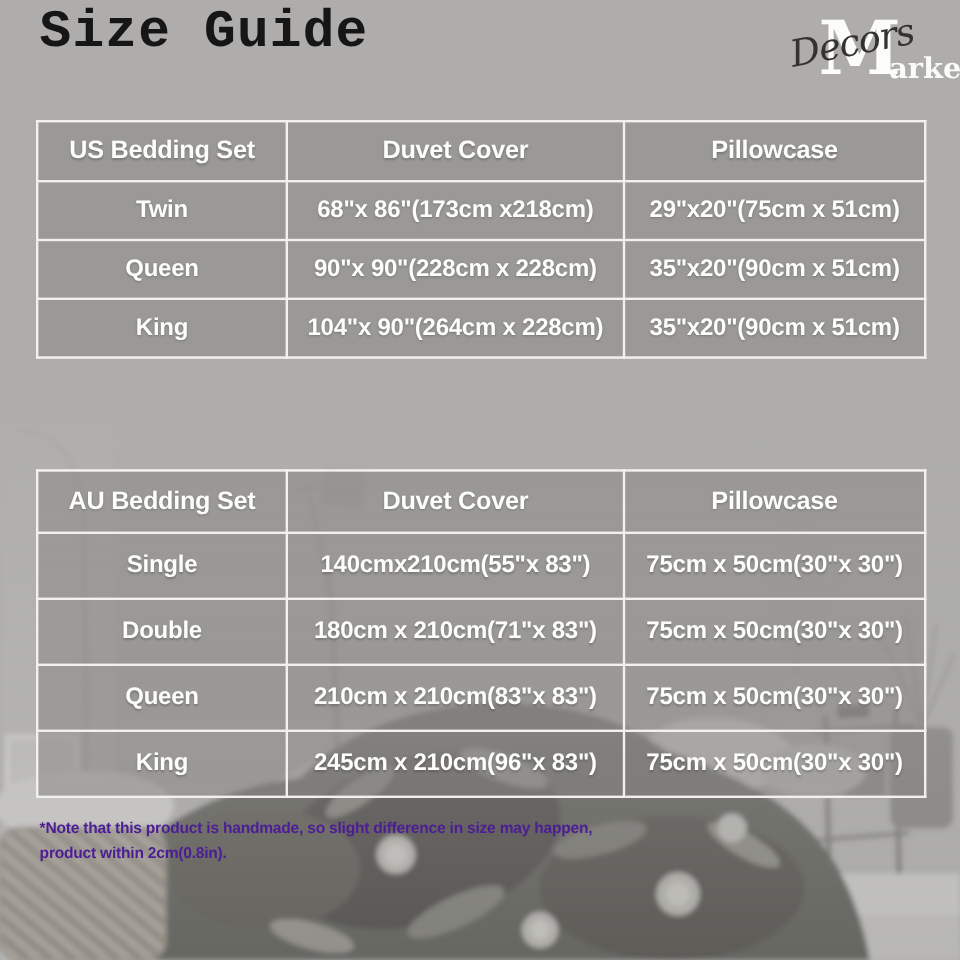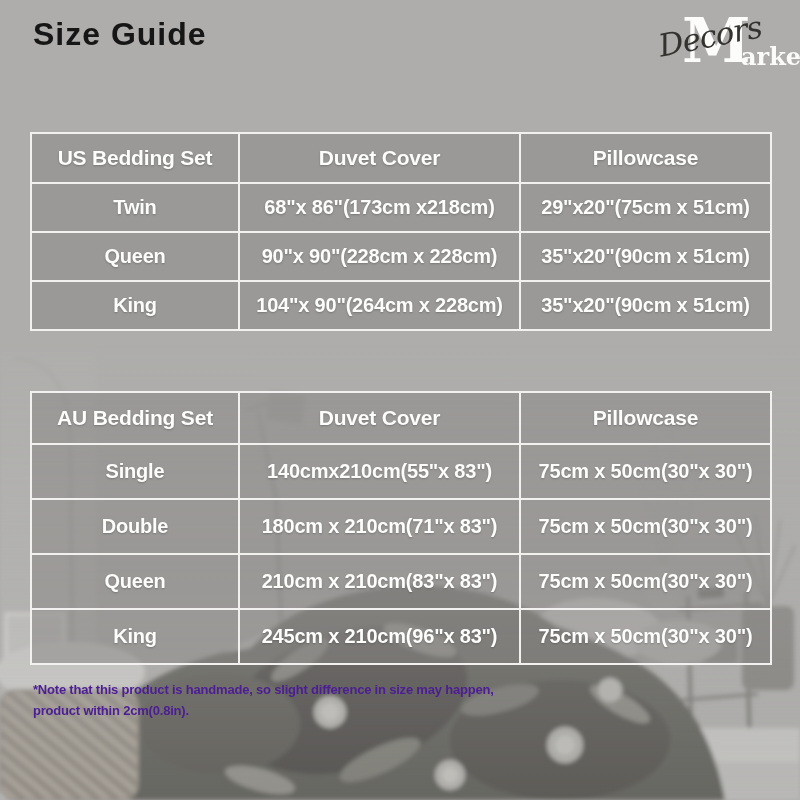--- a/index.html
+++ b/index.html
@@ -4,23 +4,23 @@
 <style>
   html,body { margin:0; padding:0; }
   body {
     width:800px; height:800px; position:relative; overflow:hidden;
     background:#aeadab;
     font-family:"Liberation Sans", sans-serif;
   }
   .bg-svg { position:absolute; left:0; top:0; width:800px; height:800px; }
 
   .page-title {
-    position:absolute; left:33px; top:16px;
-    font-family:Liberation Sans, sans-serif; font-weight:700;
-    font-size:32px; letter-spacing:1px; color:#161616;
+    position:absolute; left:33px; top:2px;
+    font-family:Liberation Mono, monospace; font-weight:700;
+    font-size:44px; letter-spacing:1px; color:#161616;
   }
 
   .logo { position:absolute; left:652px; top:4px; width:144px; height:88px; }
   .logo .monogram {
     position:absolute; left:30px; top:6px; line-height:1;
     font-family:"DejaVu Serif", serif; font-weight:700;
     font-size:62px; color:#fcfcfb;
   }
   .logo .script {
     position:absolute; left:6px; top:14px;
@@ -43,21 +43,21 @@
     background:rgba(136,135,133,0.52);
     text-align:center; vertical-align:middle;
     color:#fdfdfc; font-weight:bold;
     letter-spacing:-0.2px;
     text-shadow:0 1px 2px rgba(40,40,40,0.30);
     padding:0; overflow:hidden; white-space:nowrap;
   }
   .size-table th { font-size:21px; }
   .size-table td { font-size:20px; }
 
-  #table-us { top:100px;margin-top:32px; }
+  #table-us { top:100px; }
   #table-us th { height:48px; }
   #table-us td { height:47px; }
 
   #table-au { top:391px; }
   #table-au th { height:50px;margin-left:22px; }
   #table-au td { height:53px; }
 
   .notes {
     position:absolute; left:33px; top:679px; width:752px;
     color:#4c1d95; font-weight:bold; font-size:13px; line-height:21px;

